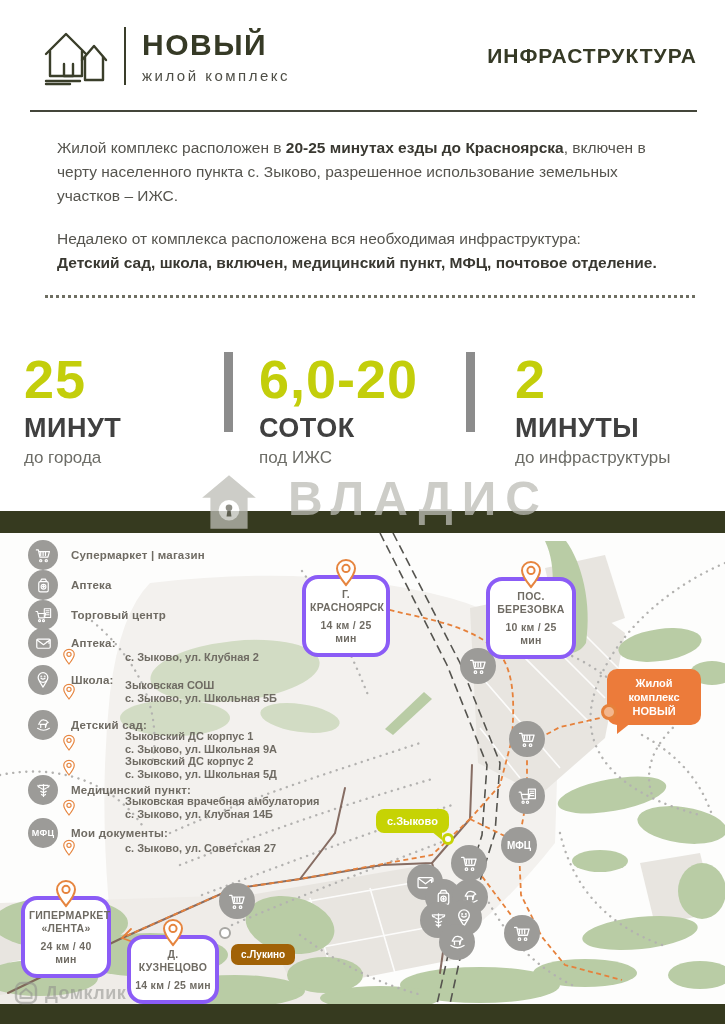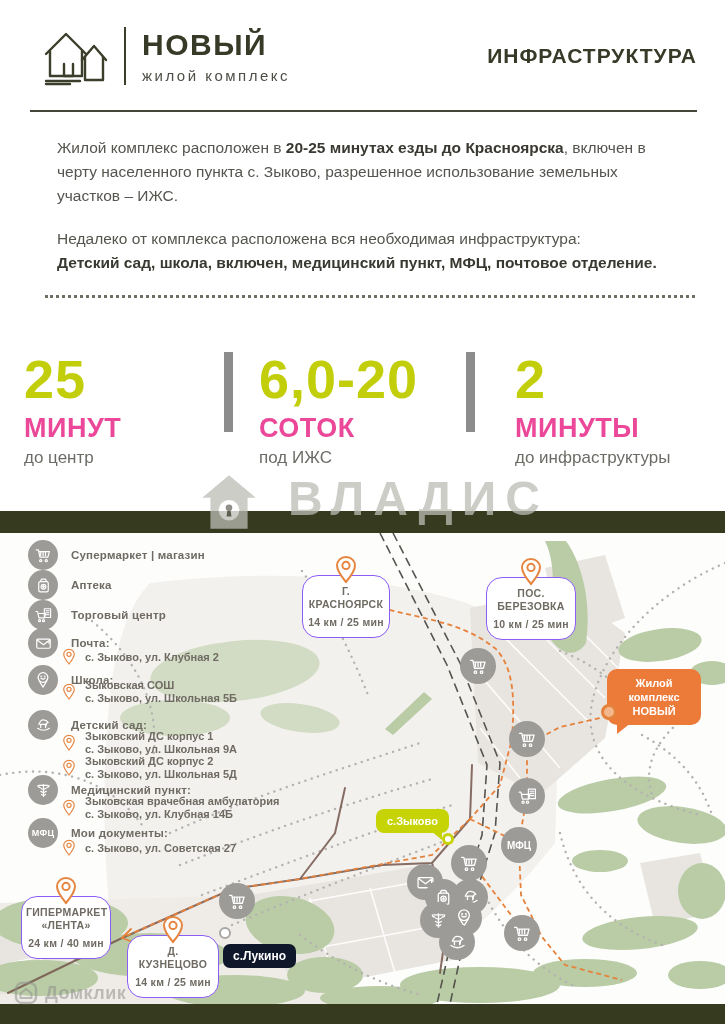--- a/index.html
+++ b/index.html
@@ -18,64 +18,64 @@
   .brand-sub { font-size:15px; letter-spacing:2.5px; color:#4e4e46; margin-top:6px; }
   .page-title { position:absolute; right:0; top:44px; font-size:21px; font-weight:bold; letter-spacing:1px; color:#363a26; }
   
   .intro { position:absolute; left:57px; top:136px; width:618px; font-size:15.5px; line-height:24px; color:#55544e; }
   .intro b { color:#393831; }
   .intro .p2 { margin-top:19px; }
   .dotted-sep { position:absolute; left:45px; right:30px; top:295px; border-top:3px dotted #6e6e62; }
   
   .stat { position:absolute; top:349px; }
   .stat-value { font-size:54px; line-height:60px; font-weight:bold; color:#c3ce0b; letter-spacing:1px; }
-  .stat-label { font-size:27px; line-height:32px; font-weight:bold; color:#ec4899; letter-spacing:0.5px; margin-top:3px; }
+  .stat-label { font-size:27px; line-height:32px; font-weight:bold; color:#404040; letter-spacing:0.5px; margin-top:3px; }
   .stat-sub { font-size:17px; line-height:22px; color:#6c6c66; margin-top:3px; }
   .stat-divider { position:absolute; top:352px; width:9px; height:80px; background:#8c8c8c; }
   
   .wm-vladis { position:absolute; left:198px; top:471px; display:flex; align-items:flex-start; gap:28px; z-index:6; color:#bdbdb6; opacity:0.75; pointer-events:none; }
   .wm-vladis-text { font-size:48px; font-weight:bold; letter-spacing:9px; }
   .wm-domclick { position:absolute; left:14px; top:448px; display:flex; align-items:center; gap:7px; z-index:6; color:#90908c; opacity:0.55; pointer-events:none; }
   .wm-domclick-text { font-size:18px; font-weight:bold; letter-spacing:0.5px; }
   
   .bar-top { position:absolute; left:0; top:511px; width:725px; height:22px; background:#363a1f; z-index:4; }
   .bar-bottom { position:absolute; left:0; top:1004px; width:725px; height:20px; background:#363a1f; z-index:4; }
   
   .map { position:absolute; left:0; top:533px; width:651px; height:471px; background:#fdfdfc; }
   .map-base { position:absolute; left:0; top:0; }
   
   .lg-item { position:absolute; left:28px; display:flex; align-items:center; gap:13px; height:30px; z-index:3; }
   .lic { width:30px; height:30px; min-width:30px; background:#9c9b98; border-radius:50%;
          display:flex; align-items:center; justify-content:center; color:#fff; }
   .lic span { font-size:9px; font-weight:bold; letter-spacing:0.2px; }
   .lg-label { font-size:11.5px; font-weight:bold; color:#6f6b63; letter-spacing:0.2px; white-space:nowrap; }
   .lg-sub { position:absolute; left:62px; display:flex; align-items:center; gap:9px; z-index:3; }
-  .lg-sub-text { font-size:11px; line-height:13px; font-weight:bold; color:#6f6b63; white-space:nowrap; }
-  
-  .callout { position:absolute; background:#fff; border:1px solid #8b5cf6; border-radius:16px;
+  .lg-sub-text { font-size:11px; line-height:13px; font-weight:bold; color:#6f6b63; white-space:nowrap;margin-left:40px; }
+  
+  .callout { position:absolute; background:#fff; border:4px solid #8b5cf6; border-radius:16px;
              padding:9px 4px 8px; text-align:center; z-index:3; }
   .callout-title, .callout-dist { font-size:10.5px; line-height:13px; font-weight:bold; color:#6f6b63; letter-spacing:0.3px; }
   .callout-dist { margin-top:5px; }
   .callout-pin { position:absolute; left:50%; top:-21px; transform:translateX(-50%); }
   
   .complex-label { position:absolute; left:607px; top:136px; width:94px; background:#ec7b3a; border-radius:10px;
                    color:#fff; font-weight:bold; font-size:11px; line-height:14px; text-align:center;
                    padding:7px 3px; z-index:3; }
   .complex-label::after { content:""; position:absolute; left:10px; bottom:-9px; width:0; height:0;
                    border-top:12px solid #ec7b3a; border-right:15px solid transparent; }
   .donut-orange { position:absolute; left:601px; top:171px; width:16px; height:16px; border-radius:50%;
                    border:3px solid #e6813b; background:#f3b78e; z-index:3; }
   .zykovo-label { position:absolute; left:376px; top:276px; background:#c6d304; border-radius:8px;
                    color:#fff; font-weight:bold; font-size:11px; padding:6px 11px; z-index:3; }
   .zykovo-label::after { content:""; position:absolute; right:7px; bottom:-7px; width:0; height:0;
                    border-top:9px solid #c6d304; border-left:11px solid transparent; }
   .donut-lime { position:absolute; left:442px; top:300px; width:12px; height:12px; border-radius:50%;
                    border:3px solid #c6d304; background:#fefefe; z-index:3; }
-  .lukino-label { position:absolute; left:223px; top:411px; background:#0f172a; border-radius:7px;
-                   color:#fff; font-weight:bold; font-size:12px; padding:5px 10px; z-index:3; }
+  .lukino-label { position:absolute; left:231px; top:411px; background:#a16207; border-radius:7px;
+                   color:#fff; font-weight:bold; font-size:10px; padding:5px 10px; z-index:3; }
   .dot-white { position:absolute; left:219px; top:394px; width:12px; height:12px; border-radius:50%;
                    background:#fff; border:2px solid #a8a7a3; z-index:3; }
   .mic { position:absolute; width:36px; height:36px; background:#9c9b98; border-radius:50%;
          display:flex; align-items:center; justify-content:center; color:#fff; z-index:2; }
   .mic span { font-size:10px; font-weight:bold; }
   .hidden-defs { position:absolute; width:0; height:0; overflow:hidden; }
 </style>
 </head>
 <body>
 
@@ -170,21 +170,21 @@
 
   <div class="intro">
     <p class="p1"><span>Жилой комплекс расположен в </span><b>20-25 минутах езды до Красноярска</b><span>, включен в черту населенного пункта с. Зыково, разрешенное использование земельных участков – ИЖС.</span></p>
     <p class="p2"><span>Недалеко от комплекса расположена вся необходимая инфраструктура:</span><br><b>Детский сад, школа, включен, медицинский пункт, МФЦ, почтовое отделение.</b></p>
   </div>
   <div class="dotted-sep"></div>
 
   <div class="stat" style="left:24px; width:160px;">
     <div class="stat-value">25</div>
     <div class="stat-label">МИНУТ</div>
-    <div class="stat-sub">до центр</div>
+    <div class="stat-sub">до города</div>
   </div>
   <div class="stat-divider" style="left:224px;"></div>
   <div class="stat" style="left:259px; width:180px;">
     <div class="stat-value">6,0-20</div>
     <div class="stat-label">СОТОК</div>
     <div class="stat-sub">под ИЖС</div>
   </div>
   <div class="stat-divider" style="left:466px;"></div>
   <div class="stat" style="left:515px; width:180px;">
     <div class="stat-value">2</div>
@@ -317,21 +317,21 @@
           </svg>
         </div>
       <div class="lg-label">Торговый центр</div>
     </div>
     <div class="lg-item" style="top:95px;">
       <div class="lic">
           <svg width="19" height="19">
             <use href="#sym-mail"></use>
           </svg>
         </div>
-      <div class="lg-label">Почта:</div>
+      <div class="lg-label">Аптека:</div>
     </div>
     <div class="lg-sub" style="top:115px;">
       <svg width="14" height="18" viewBox="0 0 24 30">
           <use href="#sym-pin-orange"></use>
         </svg>
       <div class="lg-sub-text">с. Зыково, ул. Клубная 2</div>
     </div>
     <div class="lg-item" style="top:132px;">
       <div class="lic">
           <svg width="20" height="20">

